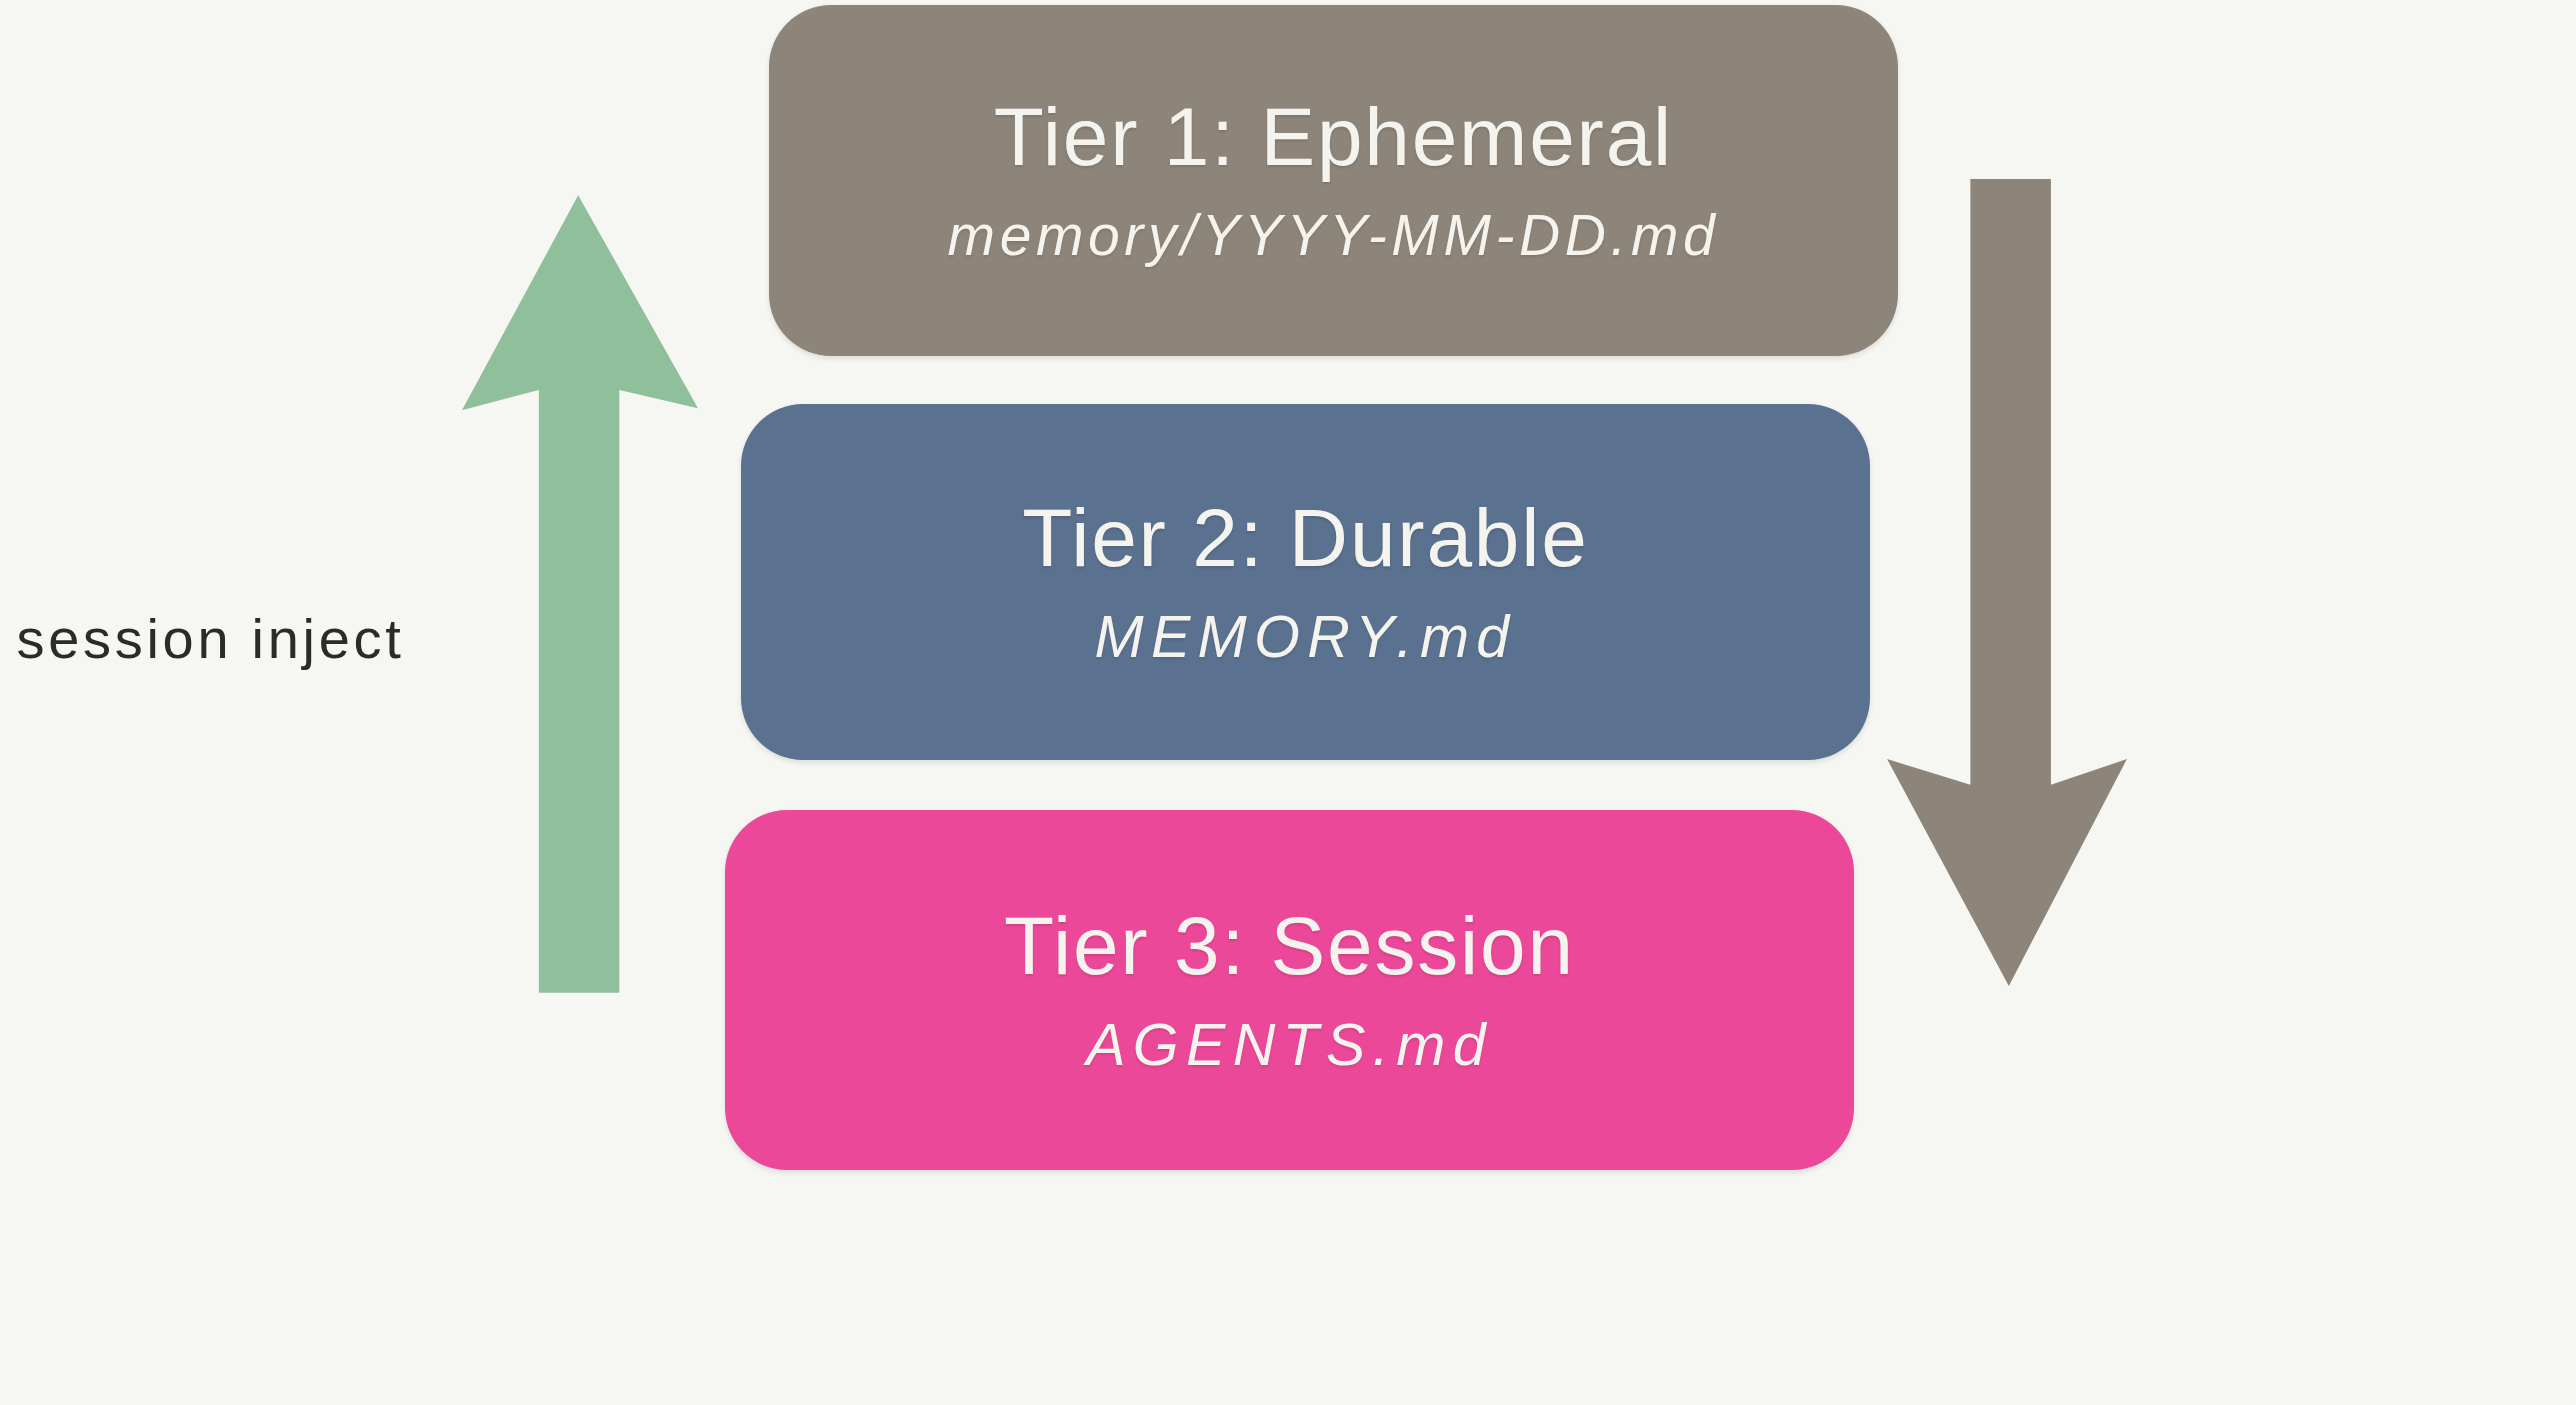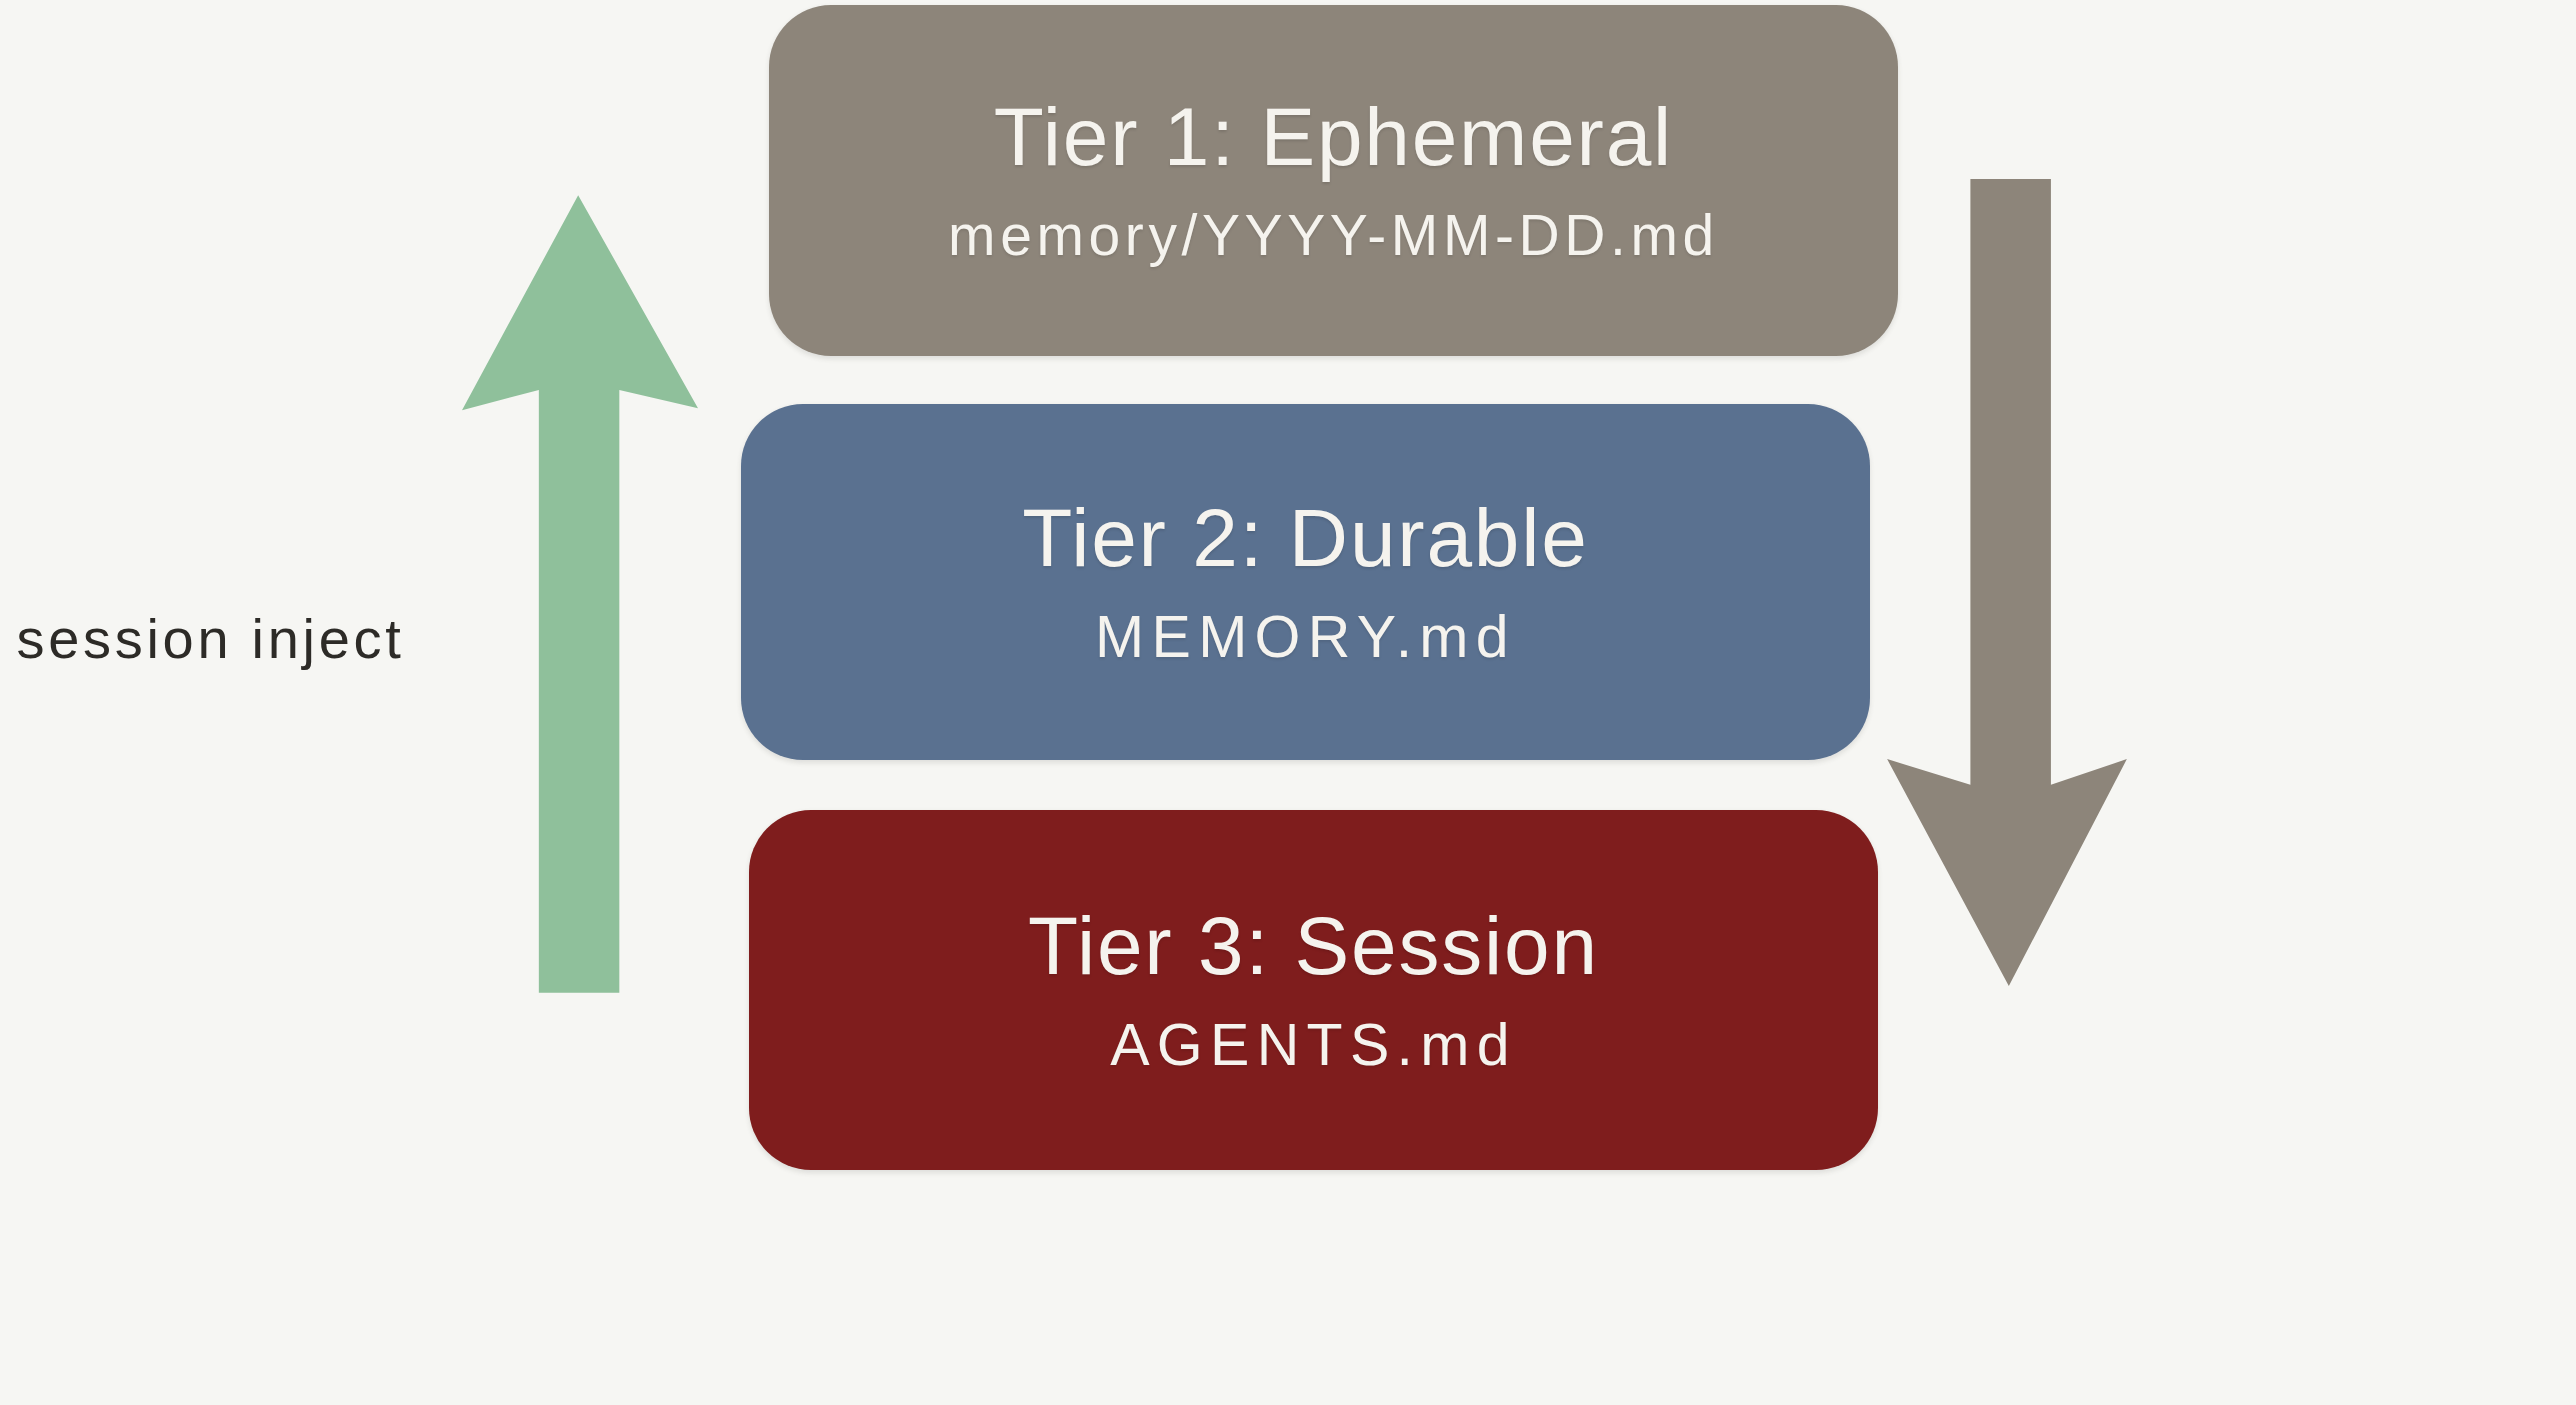--- a/index.html
+++ b/index.html
@@ -38,20 +38,21 @@
     letter-spacing: 1.8px;
     text-shadow: 0 1.8px 2.7px rgba(0,0,0,0.12);
     white-space: nowrap;
   }
   .tier-subtitle {
     font-size: 57px;
     line-height: 1;
     letter-spacing: 4.6px;
     text-shadow: 0 1.8px 2.7px rgba(0,0,0,0.10);
     white-space: nowrap;
+    font-style: italic;
   }
   #tier2 .tier-subtitle, #tier3 .tier-subtitle {
     font-size: 59px;
     letter-spacing: 7.3px;
   }
   .arrow-svg {
     position: absolute;
     display: block;
   }
   .flow-label {
@@ -100,21 +101,21 @@
   <div class="tier" id="tier1" style="background: rgb(141, 133, 122); margin-left: 44px;">
     <div class="tier-title">Tier 1: Ephemeral</div>
     <div class="tier-subtitle">memory/YYYY-MM-DD.md</div>
   </div>
 
   <div class="tier" id="tier2" style="background: rgb(90, 113, 144); margin-left: 16px;">
     <div class="tier-title">Tier 2: Durable</div>
     <div class="tier-subtitle">MEMORY.md</div>
   </div>
 
-  <div class="tier" id="tier3" style="background: #7f1d1d; margin-left: 24px;">
+  <div class="tier" id="tier3" style="background: #ec4899;">
     <div class="tier-title">Tier 3: Session</div>
     <div class="tier-subtitle">AGENTS.md</div>
   </div>
 
   <svg class="arrow-svg" style="left:462px; top:195px;" width="236" height="798" viewBox="0 0 258 872" aria-hidden="true">
     <polygon points="127,0 258,233 172,213 172,872 84,872 84,213 0,235" fill="#8fc09b"></polygon>
   </svg>
   <div class="flow-label" id="session-inject-label">session inject</div>
 
   <svg class="arrow-svg" style="left:1887px; top:179px;" width="240" height="807" viewBox="0 0 262 882" aria-hidden="true">

